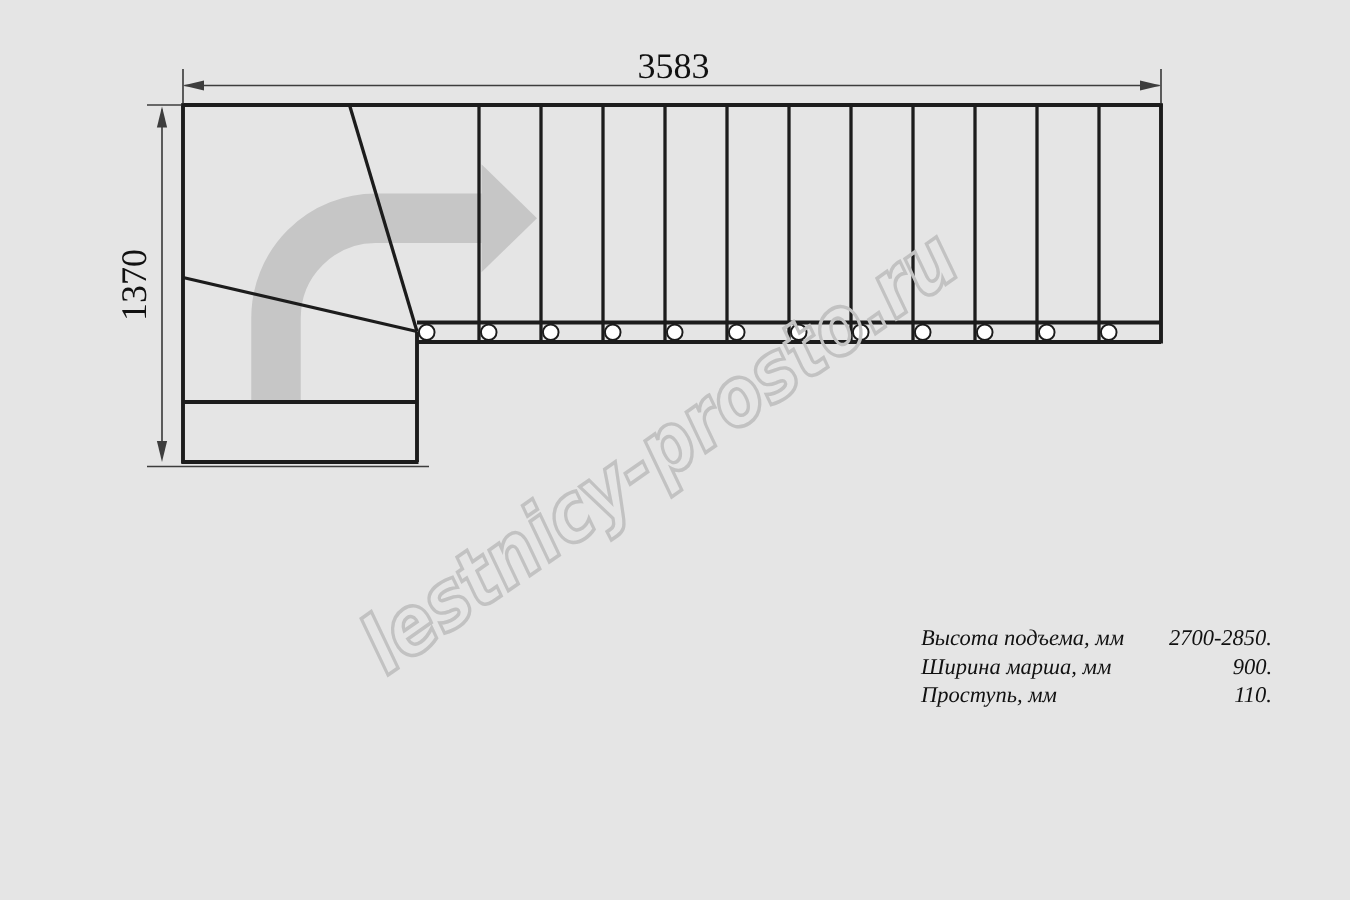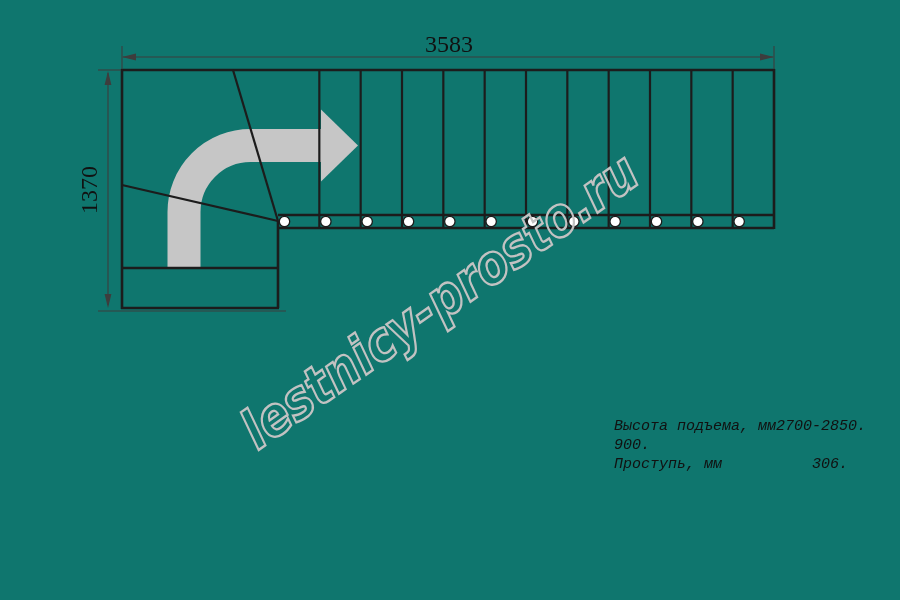--- a/index.html
+++ b/index.html
@@ -8,21 +8,21 @@
     width: 900px;
     height: 600px;
     background: #ffffff;
     overflow: hidden;
     font-family: "Liberation Sans", sans-serif;
   }
   .canvas {
     position: relative;
     width: 900px;
     height: 600px;
-    background: #0f766e;
+    background: #e5e5e5;
   }
   svg.plan {
     position: absolute;
     left: 0;
     top: 0;
   }
   .dim-text {
     font-family: "Liberation Serif", serif;
     font-size: 24px;
     fill: #111111;
@@ -32,21 +32,21 @@
     font-weight: bold;
     font-style: italic;
     font-size: 54px;
     fill: none;
   }
   .specs {
     position: absolute;
     left: 614px;
     top: 417px;
     width: 234px;
-    font-family: Liberation Mono, monospace;
+    font-family: Liberation Serif, serif;
     font-style: italic;
     font-size: 15px;
     line-height: 19px;
     color: #111111;
   }
   .spec-row {
     display: flex;
     justify-content: space-between;
     white-space: nowrap;
   }
@@ -135,20 +135,21 @@
 
     <text class="watermark" x="450" y="316" text-anchor="middle" stroke-width="2.4" textLength="470" lengthAdjust="spacingAndGlyphs" transform="rotate(-35 450 316)" stroke="#c2c2c2">lestnicy-prosto.ru</text>
   </svg>
 
   <div class="specs">
     <div class="spec-row">
       <span class="label">Высота подъема, мм</span>
       <span class="value">2700-2850.</span>
     </div>
     <div class="spec-row">
+      <span class="label">Ширина марша, мм</span>
       <span class="value">900.</span>
     </div>
     <div class="spec-row">
       <span class="label">Проступь, мм</span>
-      <span class="value">306.</span>
+      <span class="value">110.</span>
     </div>
   </div>
 </div>
 
 </body></html>

